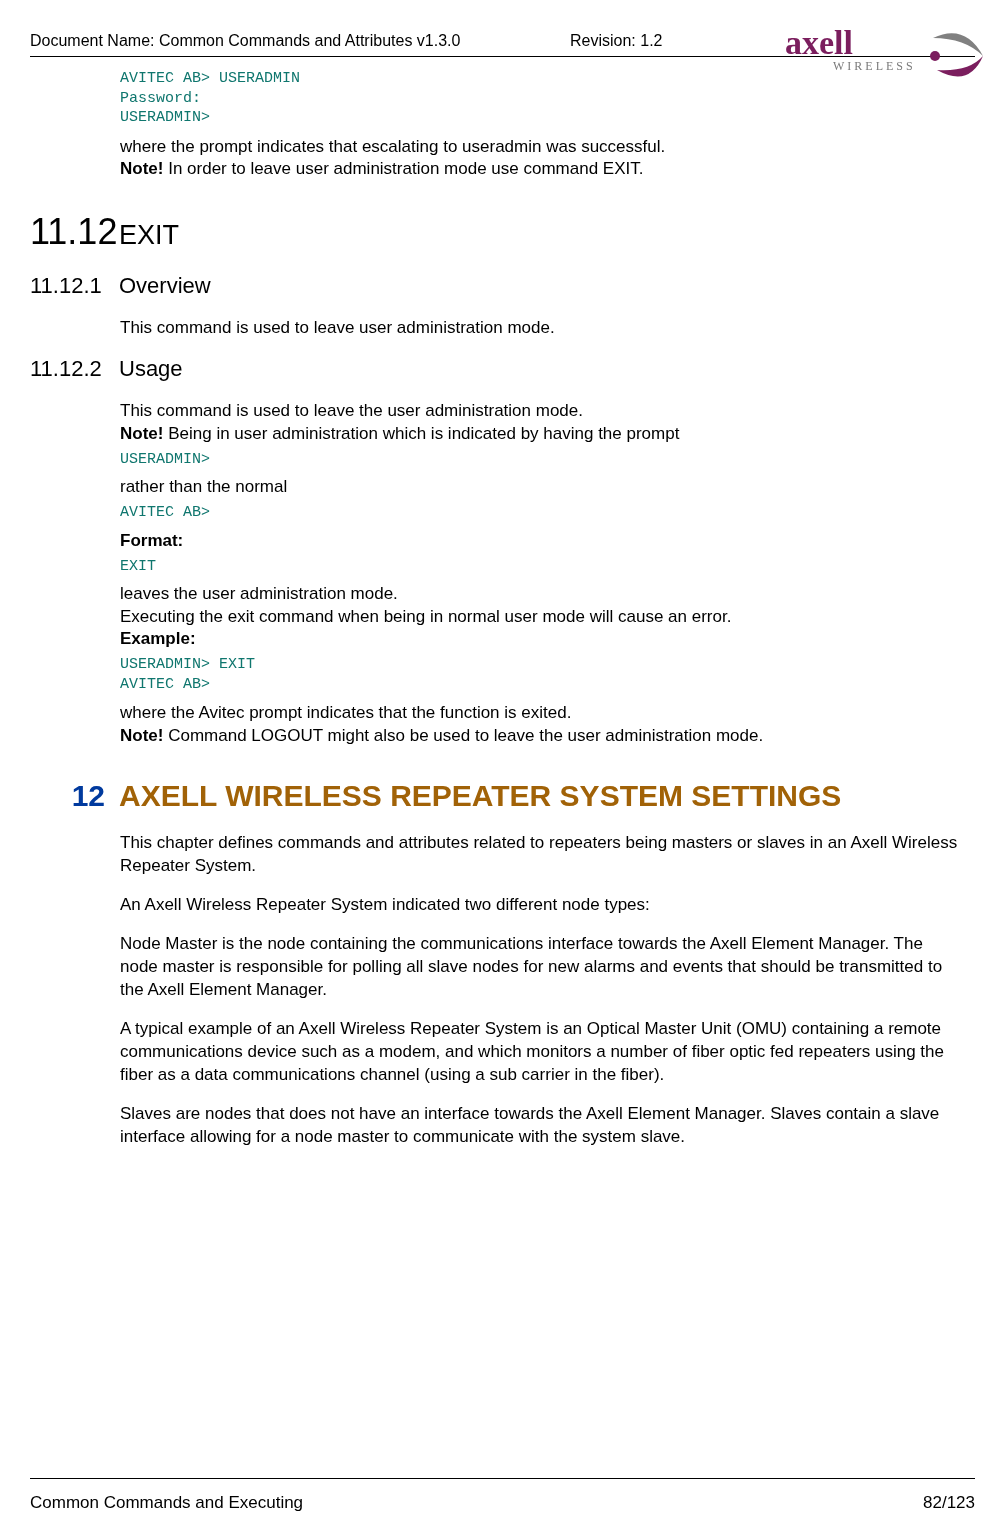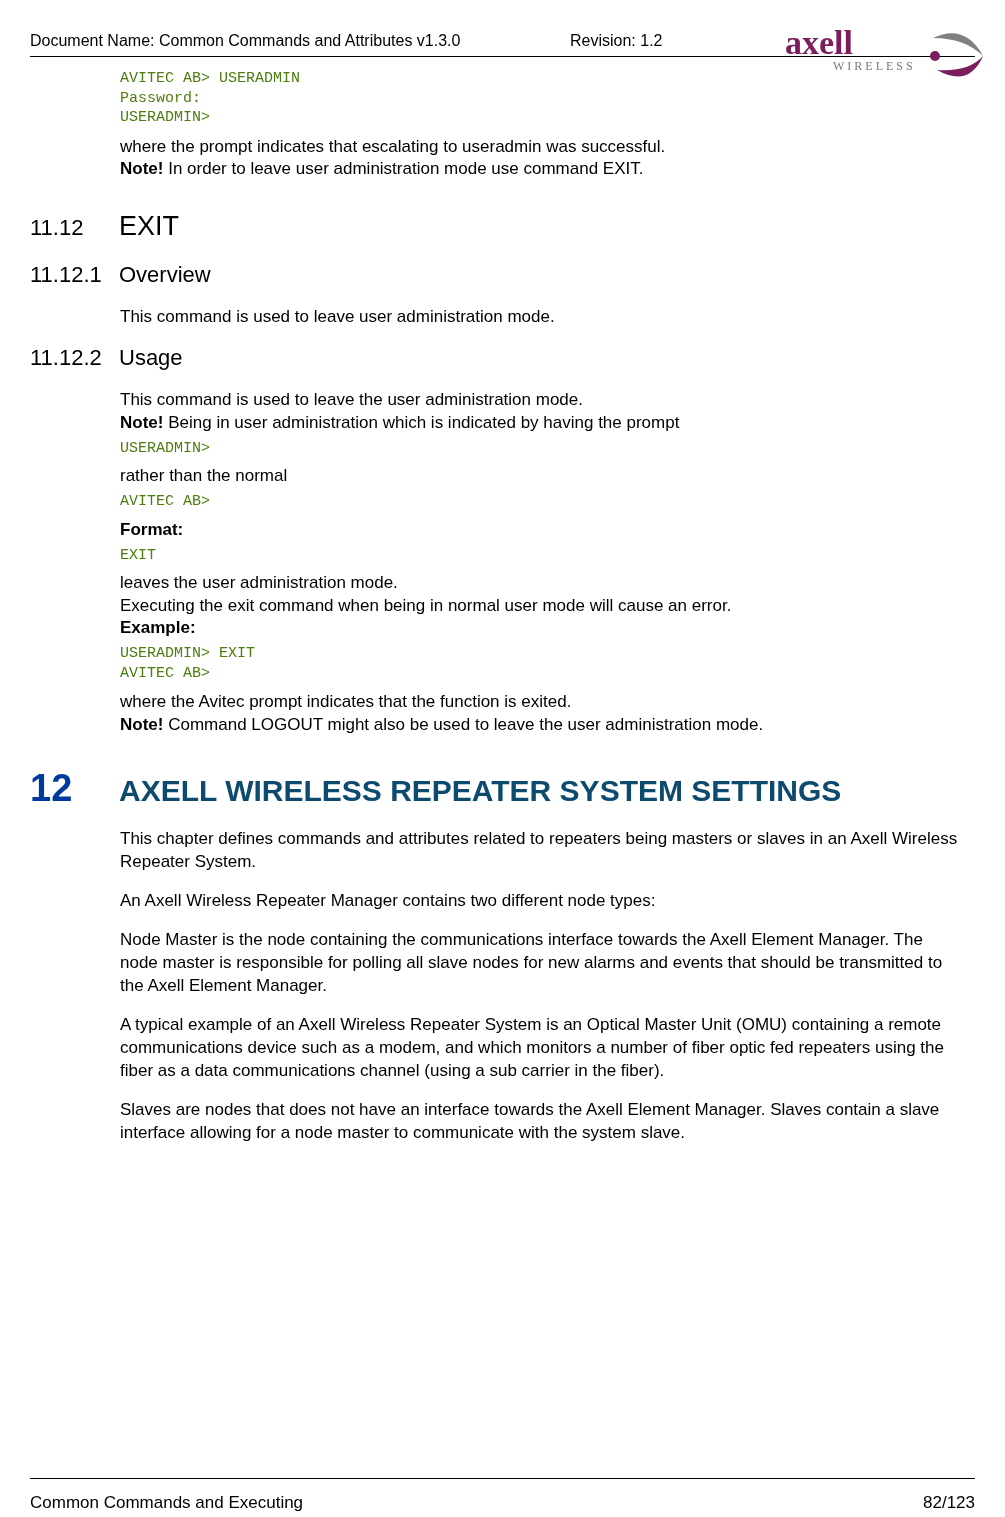--- a/index.html
+++ b/index.html
@@ -47,21 +47,21 @@
   .content {
     flex: 1;
     padding-top: 10px;
   }
   .indent {
     margin-left: 90px;
     margin-right: 10px;
   }
   .code, pre.code {
     font-family: "Courier New", Courier, monospace;
-    color: #4d7c0f;
+    color: #0f766e;
     font-size: 15px;
     line-height: 1.3;
     margin: 2px 0 4px 0;
     white-space: pre;
   }
   p {
     margin: 6px 0 16px 0;
     line-height: 1.35;
   }
   p.tight { margin-bottom: 4px; }
@@ -70,30 +70,31 @@
     display: flex;
     align-items: baseline;
     gap: 14px;
     margin-top: 30px;
     margin-bottom: 18px;
   }
   .sec-num { width: 75px; }
   .h-chapter-num {
     color: #003a9e;
     font-weight: bold;
-    font-size: 38px;
+    font-size: 30px;
+    text-align: right;
   }
   .h-chapter-title {
-    color: #0c4a6e;
+    color: #a16207;
     font-weight: bold;
     font-size: 30px;
     line-height: 1.2;
     flex: 1;
   }
-  .h-section-num { font-size: 22px; }
+  .h-section-num { font-size: 36px; }
   .h-section-title { font-size: 27px; }
   .h-subsection-num { font-size: 22px; }
   .h-subsection-title { font-size: 22px; }
   .footer {
     border-top: 1px solid #000;
     padding-top: 14px;
     display: flex;
     justify-content: space-between;
     font-size: 17px;
     margin-top: 30px;
@@ -171,21 +172,21 @@
         <span class="bold">Note!</span><span> Command LOGOUT might also be used to leave the user administration mode.</span>
       </p>
     </div>
 
     <div class="sec-row" style="margin-top:30px;">
       <div class="sec-num h-chapter-num">12</div>
       <div class="h-chapter-title">AXELL WIRELESS REPEATER SYSTEM SETTINGS</div>
     </div>
     <div class="indent">
       <p>This chapter defines commands and attributes related to repeaters being masters or slaves in an Axell Wireless Repeater System.</p>
-      <p>An Axell Wireless Repeater Manager contains two different node types:</p>
+      <p>An Axell Wireless Repeater System indicated two different node types:</p>
       <p>Node Master is the node containing the communications interface towards the Axell Element Manager. The node master is responsible for polling all slave nodes for new alarms and events that should be transmitted to the Axell Element Manager.</p>
       <p>A typical example of an Axell Wireless Repeater System is an Optical Master Unit (OMU) containing a remote communications device such as a modem, and which monitors a number of fiber optic fed repeaters using the fiber as a data communications channel (using a sub carrier in the fiber).</p>
       <p>Slaves are nodes that does not have an interface towards the Axell Element Manager. Slaves contain a slave interface allowing for a node master to communicate with the system slave.</p>
     </div>
 
   </div>
 
   <div class="footer">
     <div>Common Commands and Executing</div>
     <div>82/123</div>

